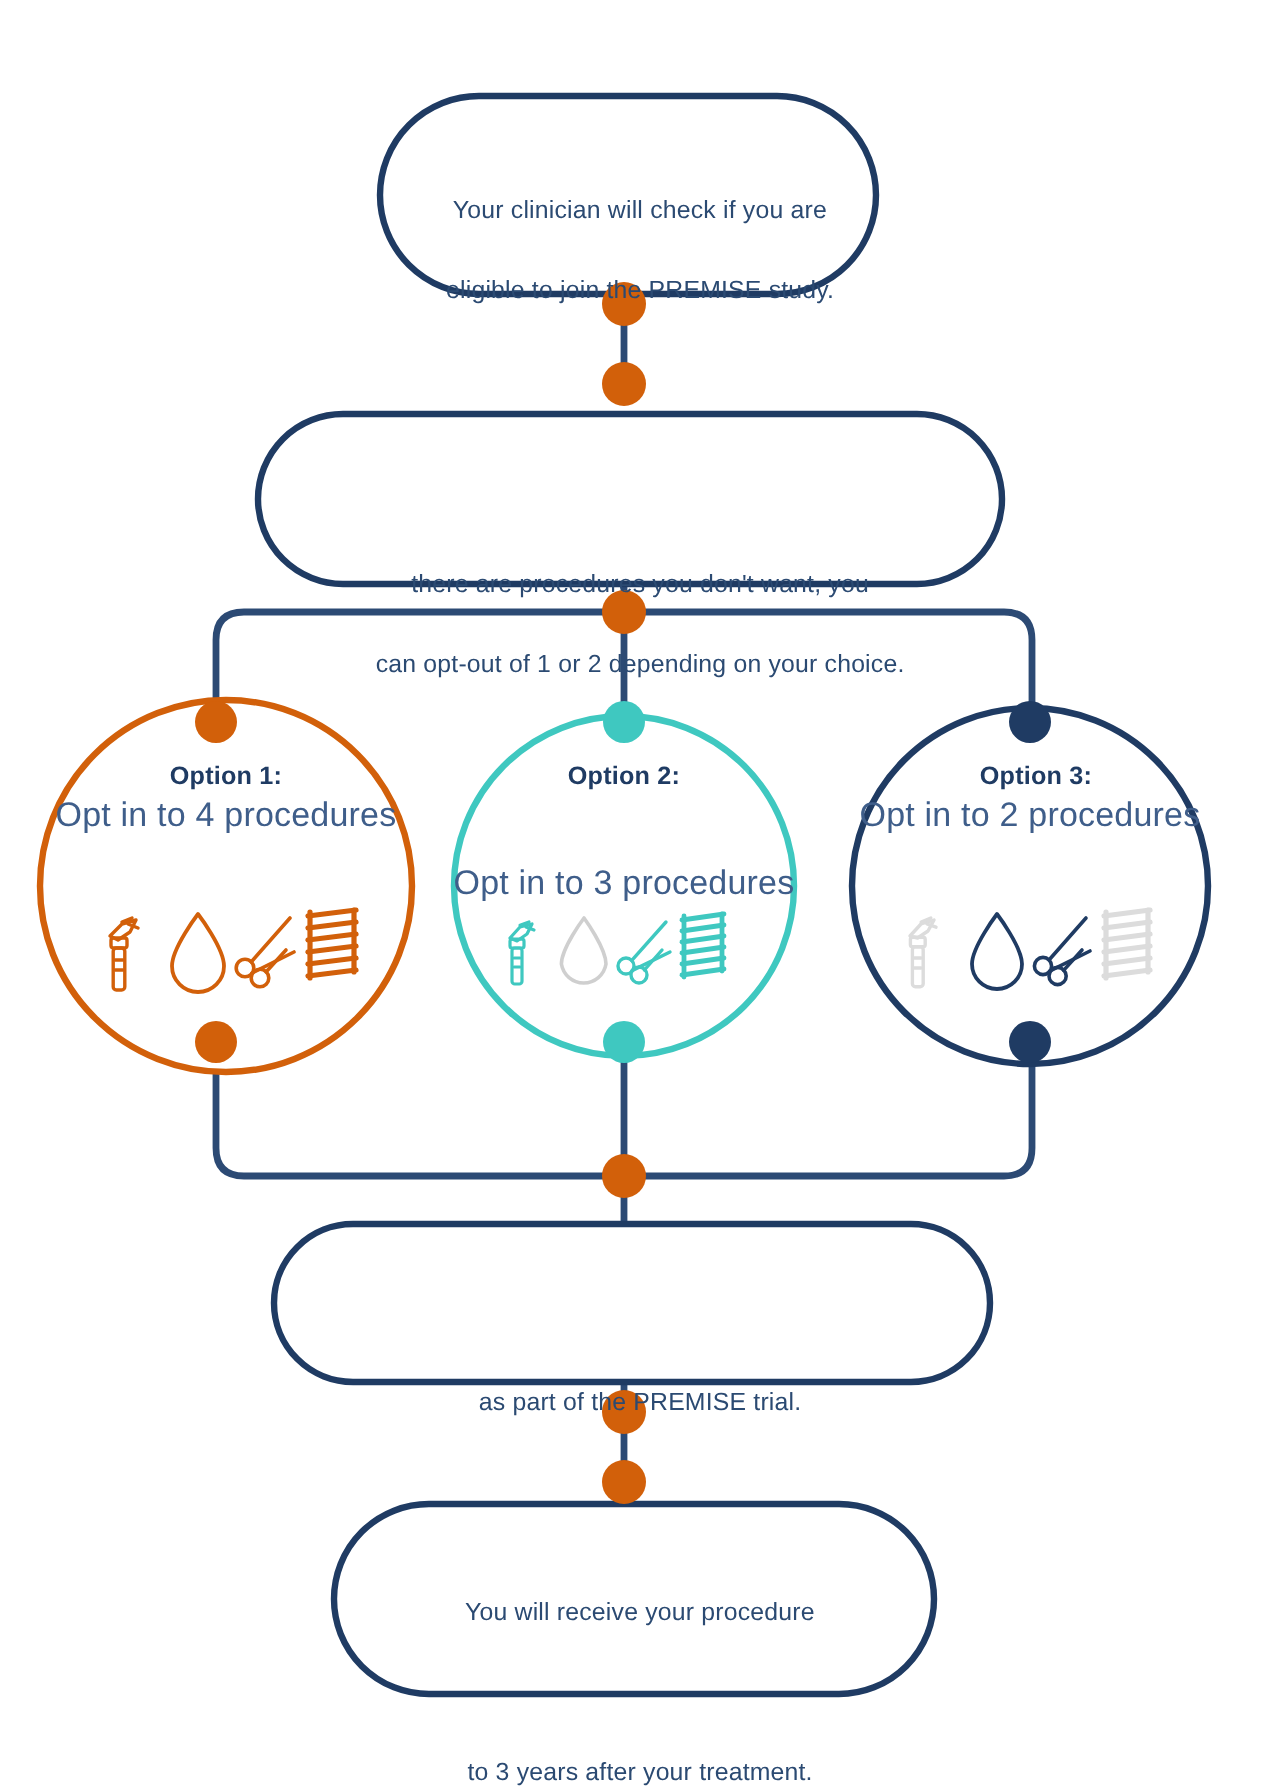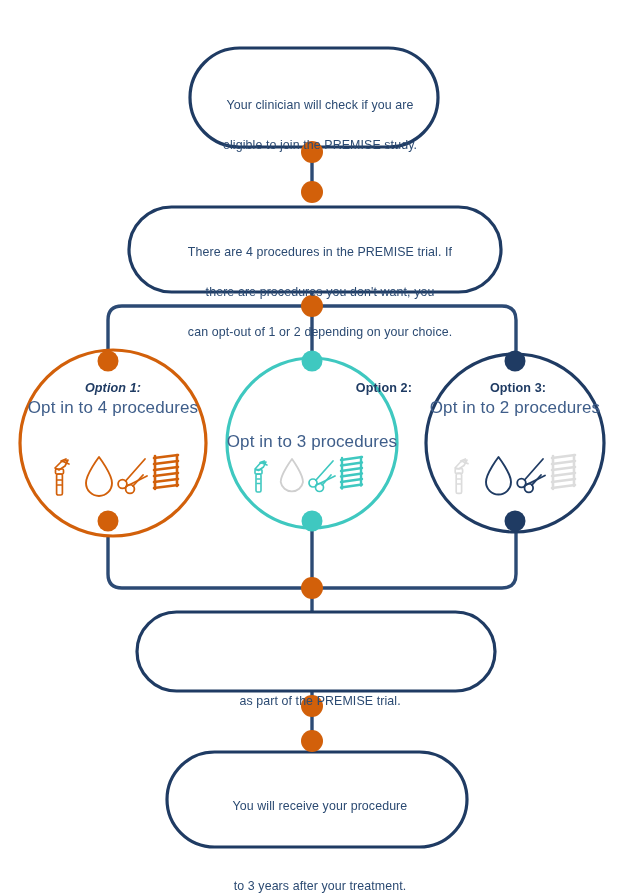--- a/index.html
+++ b/index.html
@@ -211,42 +211,42 @@
     </g>
   </g>
 </svg>
 
 <div class="txt step-text" style="top:75px;">
   <span>Your clinician will check if you are</span><br>
   <span>eligible to join the PREMISE study.</span>
 </div>
 
 <div class="txt step-text" style="top:222px;">
-  <span>There are 4 procedures in the PREMISE trial. If</span><br>
+  <br>
   <span>there are procedures you don't want, you</span><br>
   <span>can opt-out of 1 or 2 depending on your choice.</span>
 </div>
 
 <div class="txt step-text" style="top:631px;">
   <br>
   <span>as part of the PREMISE trial.</span>
 </div>
 
 <div class="txt step-text" style="top:776px;">
   <span>You will receive your procedure</span><br>
   <br>
   <span>to 3 years after your treatment.</span>
 </div>
 
 <div class="opt-block" style="left:13px; top:380px; width:200px;">
-  <div class="txt opt-title" style="position:relative; left:0; width:100%;font-style:italic;">Option 1:</div>
+  <div class="txt opt-title" style="position:relative; left:0; width:100%;">Option 1:</div>
   <div class="txt opt-sub" style="position:relative; left:0; width:100%; top:2px;">Opt in to 4 procedures</div>
 </div>
 
 <div class="opt-block" style="left:212px; top:380px; width:200px;">
-  <div class="txt opt-title" style="position:relative; left:0; width:100%;text-align:right;">Option 2:</div>
+  <div class="txt opt-title" style="position:relative; left:0; width:100%;">Option 2:</div>
   <div class="txt opt-sub" style="position:relative; left:0; width:100%; top:3px;margin-top:33px;">Opt in to 3 procedures</div>
 </div>
 
 <div class="opt-block" style="left:415px; top:380px; width:200px;">
   <div class="txt opt-title" style="position:relative; left:3px; width:100%;">Option 3:</div>
   <div class="txt opt-sub" style="position:relative; left:0; width:100%; top:2px;">Opt in to 2 procedures</div>
 </div>
 
 </body></html>

